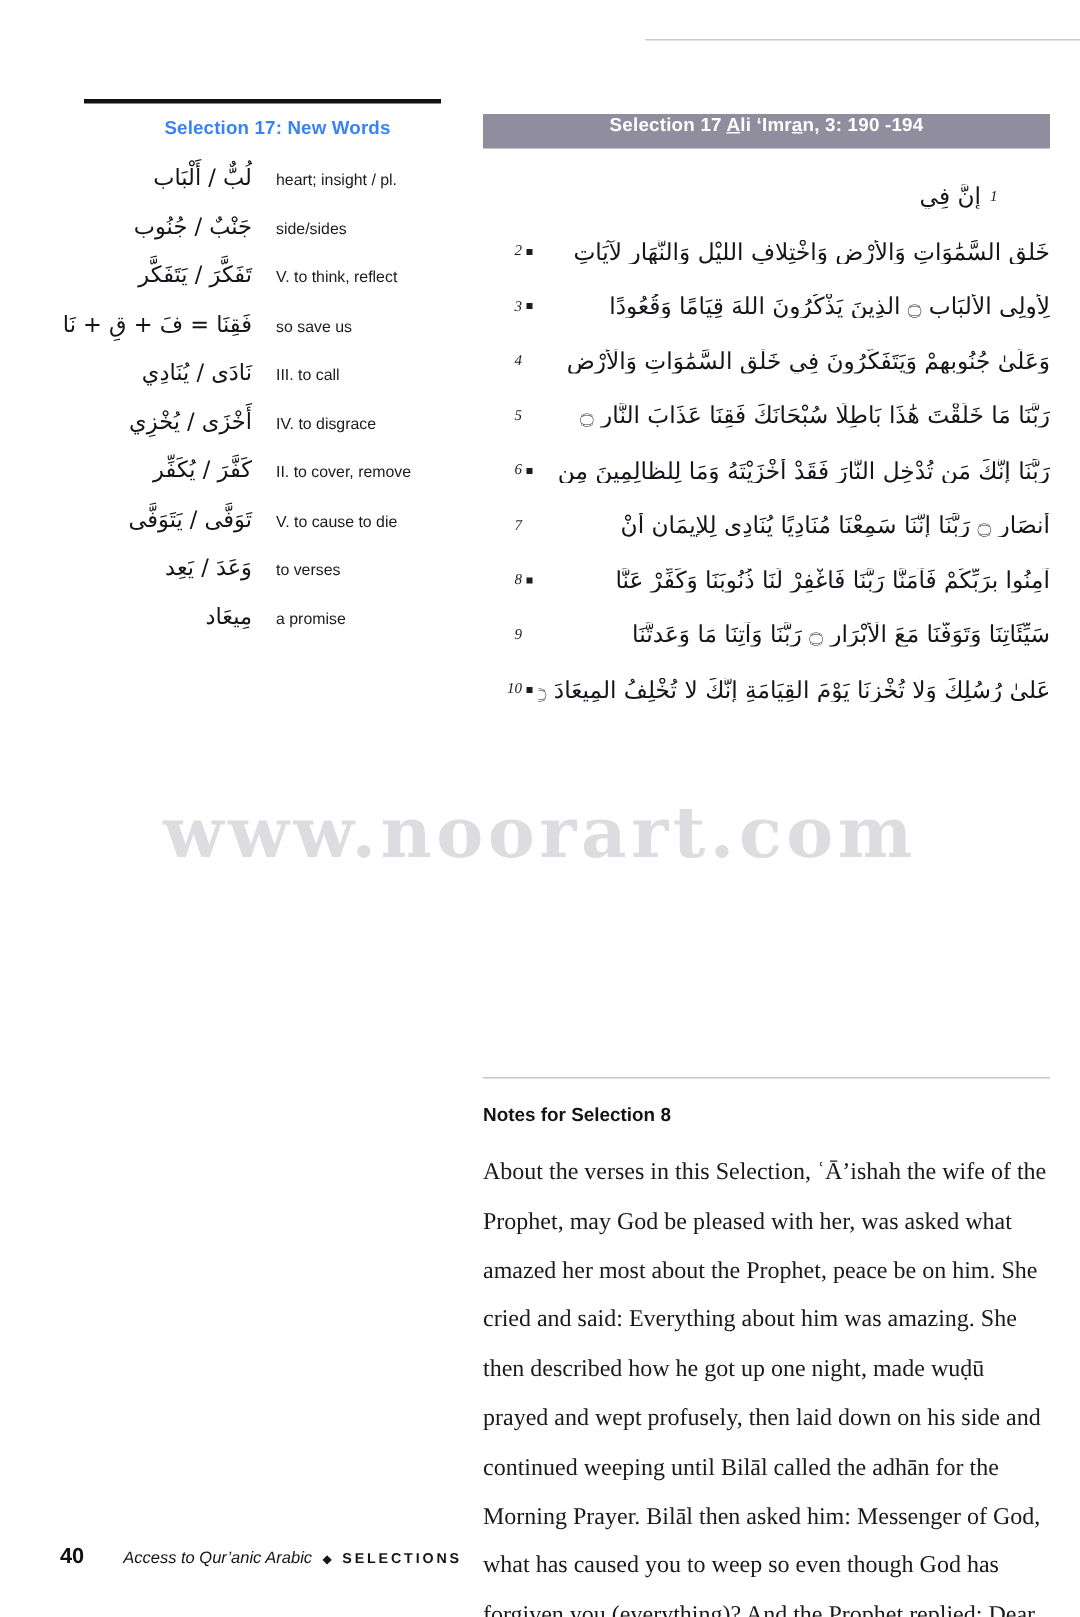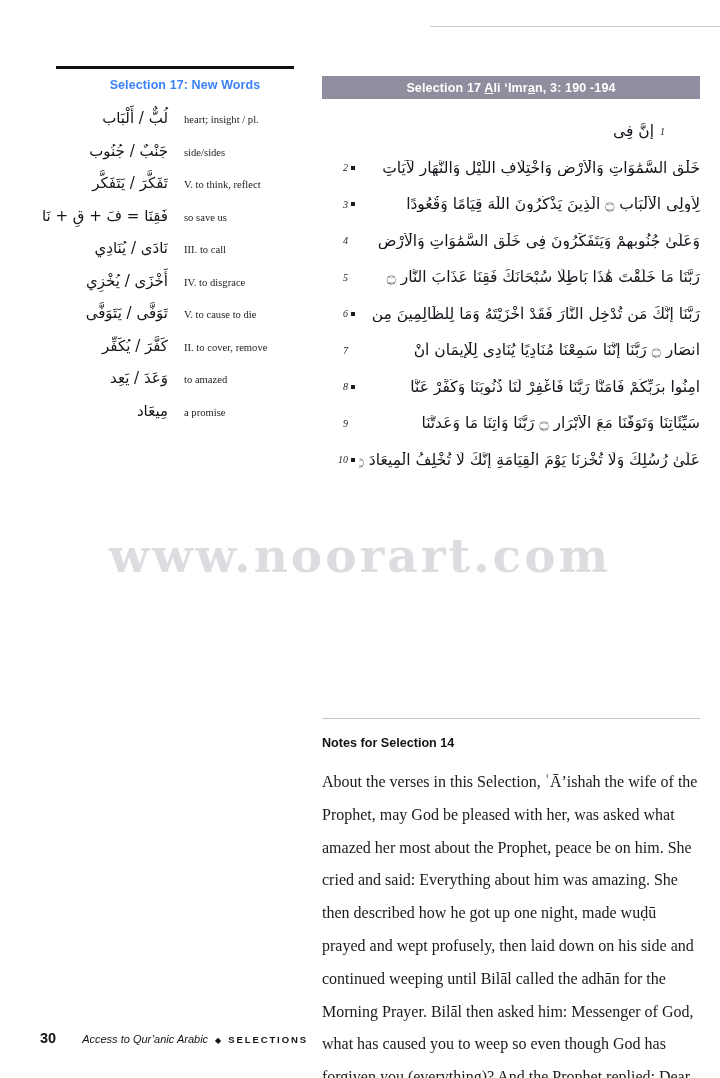--- a/index.html
+++ b/index.html
@@ -69,36 +69,35 @@
     line-height: 1.35;
     color: #14141a;
     padding-right: 16px;
     white-space: nowrap;
   }
   .vocab-en {
     flex: 1 1 auto;
     font-size: 10.6px;
     color: #1b1b1b;
     line-height: 1.3;
-    font-family: Liberation Serif, serif;
   }
 
   
   .quran-col {
     position: absolute;
     left: 322px;
     top: 76px;
     width: 378px;
   }
   .quran-banner {
     width: 378px;
     height: 23px;
     background: #908e9e;
     display: flex;
-    align-items: center;
+    align-items: flex-start;
     justify-content: center;
   }
   .quran-banner-text {
     font-size: 12.5px;
     font-weight: bold;
     color: #ffffff;
     letter-spacing: 0.15px;
     white-space: nowrap;
   }
   .quran-banner-text u { text-decoration: underline; }
@@ -272,30 +271,30 @@
       </li>
       <li class="vocab-row">
         <span class="vocab-ar">نَادَى / يُنَادِي</span>
         <span class="vocab-en">III. to call</span>
       </li>
       <li class="vocab-row">
         <span class="vocab-ar">أَخْزَى / يُخْزِي</span>
         <span class="vocab-en">IV. to disgrace</span>
       </li>
       <li class="vocab-row">
+        <span class="vocab-ar">كَفَّرَ / يُكَفِّر</span>
+        <span class="vocab-en">II. to cover, remove</span>
+      </li>
+      <li class="vocab-row">
         <span class="vocab-ar">تَوَفَّى / يَتَوَفَّى</span>
         <span class="vocab-en">V. to cause to die</span>
       </li>
       <li class="vocab-row">
-        <span class="vocab-ar">كَفَّرَ / يُكَفِّر</span>
-        <span class="vocab-en">II. to cover, remove</span>
-      </li>
-      <li class="vocab-row">
         <span class="vocab-ar">وَعَدَ / يَعِد</span>
-        <span class="vocab-en">to amazed</span>
+        <span class="vocab-en">to verses</span>
       </li>
       <li class="vocab-row">
         <span class="vocab-ar">مِيعَاد</span>
         <span class="vocab-en">a promise</span>
       </li>
     </ul>
   </section>
 
   <section class="quran-col">
     <div class="quran-banner">
@@ -361,24 +360,24 @@
         <span class="ayah-bullet"><span class="sq"></span></span>
         <span class="ayah-text">عَلَىٰ رُسُلِكَ وَلَا تُخْزِنَا يَوْمَ الْقِيَامَةِ إِنَّكَ لَا تُخْلِفُ الْمِيعَادَ ۝</span>
       </div>
     </div>
   </section>
 
   <div class="watermark">www.noorart.com</div>
 
   <section class="notes">
     <div class="notes-rule"></div>
-    <h3 class="notes-title">Notes for Selection 14</h3>
+    <h3 class="notes-title">Notes for Selection 8</h3>
     <p class="notes-body">About the verses in this Selection, ʿĀ’ishah the wife of the Prophet, may God be pleased with her, was asked what amazed her most about the Prophet, peace be on him. She cried and said: Everything about him was amazing. She then described how he got up one night, made wuḍū prayed and wept profusely, then laid down on his side and continued weeping until Bilāl called the adhān for the Morning Prayer. Bilāl then asked him: Messenger of God, what has caused you to weep so even though God has forgiven you (everything)? And the Prophet replied: Dear Bilāl! What prevents me from weeping when God has revealed to me on  this night (the verses): ‘Indeed in the creation of the heavens and the earth ...’  Then he said: Woe to those who read these verses and do not reflect on them.</p>
   </section>
 
   <footer class="footer">
-    <span class="footer-page">30</span>
+    <span class="footer-page">40</span>
     <span class="footer-title">Access to Qur’anic Arabic</span>
     <span class="footer-diamond">◆</span>
     <span class="footer-section">SELECTIONS</span>
   </footer>
 
 </div>
 
 </body></html>

